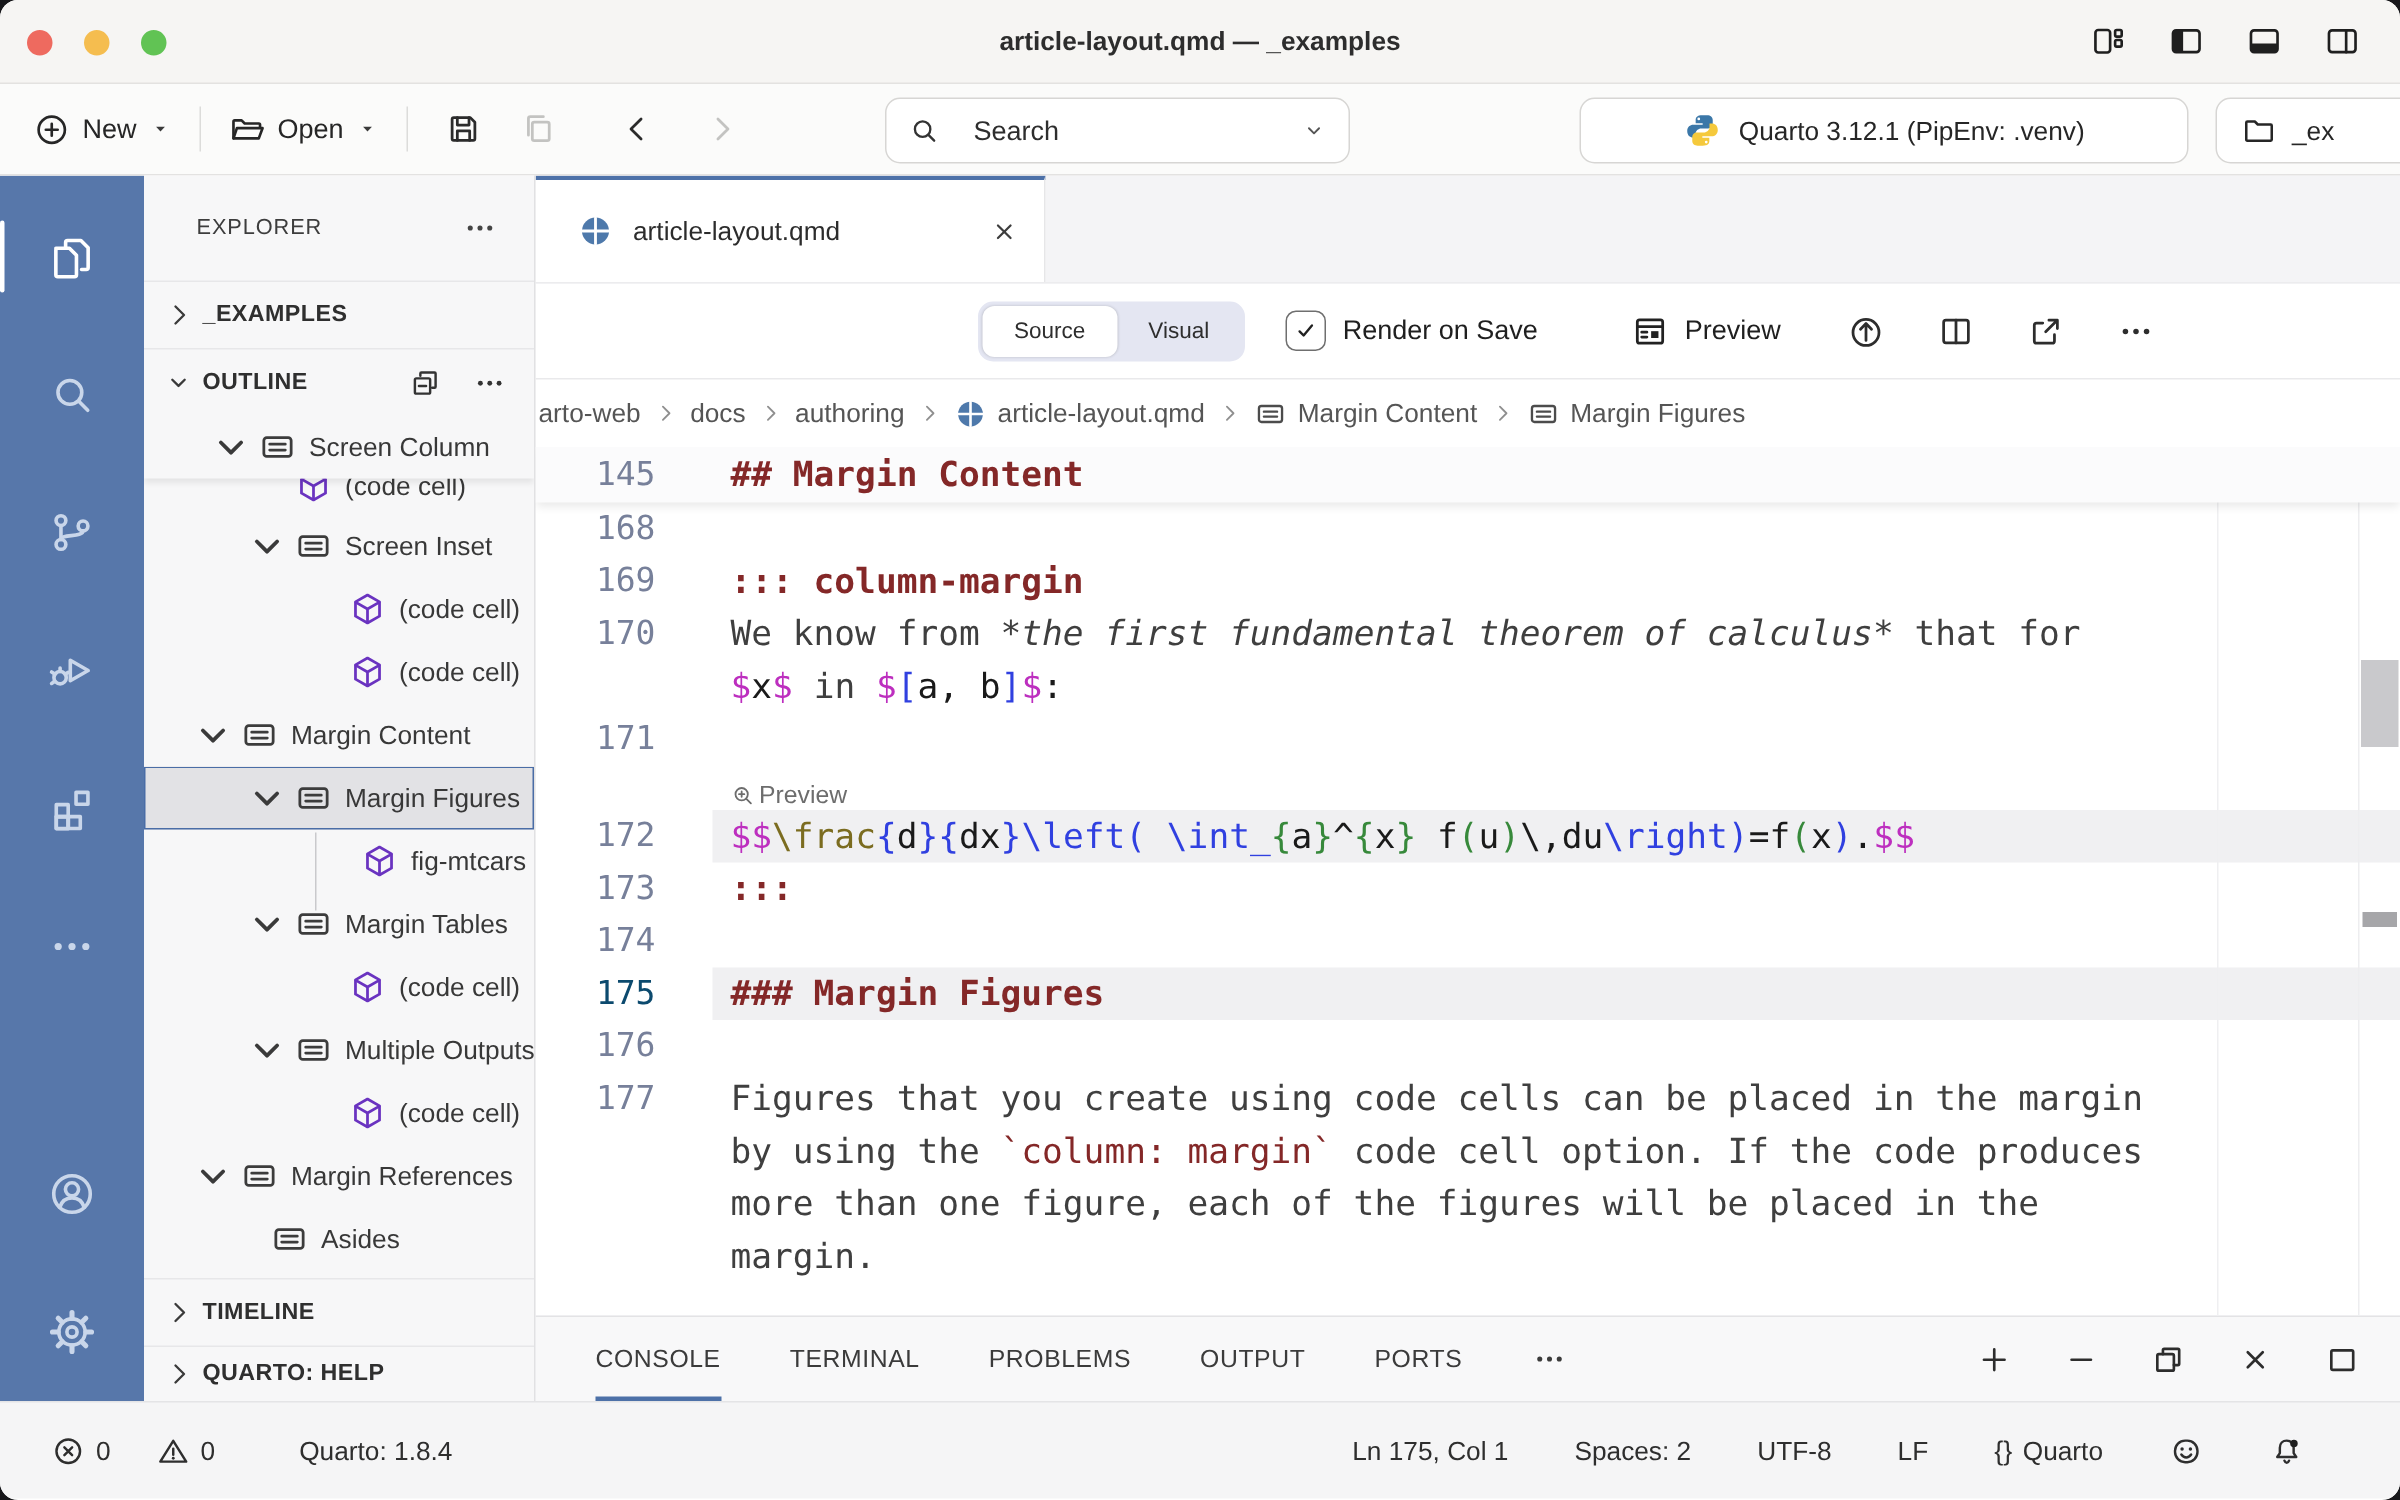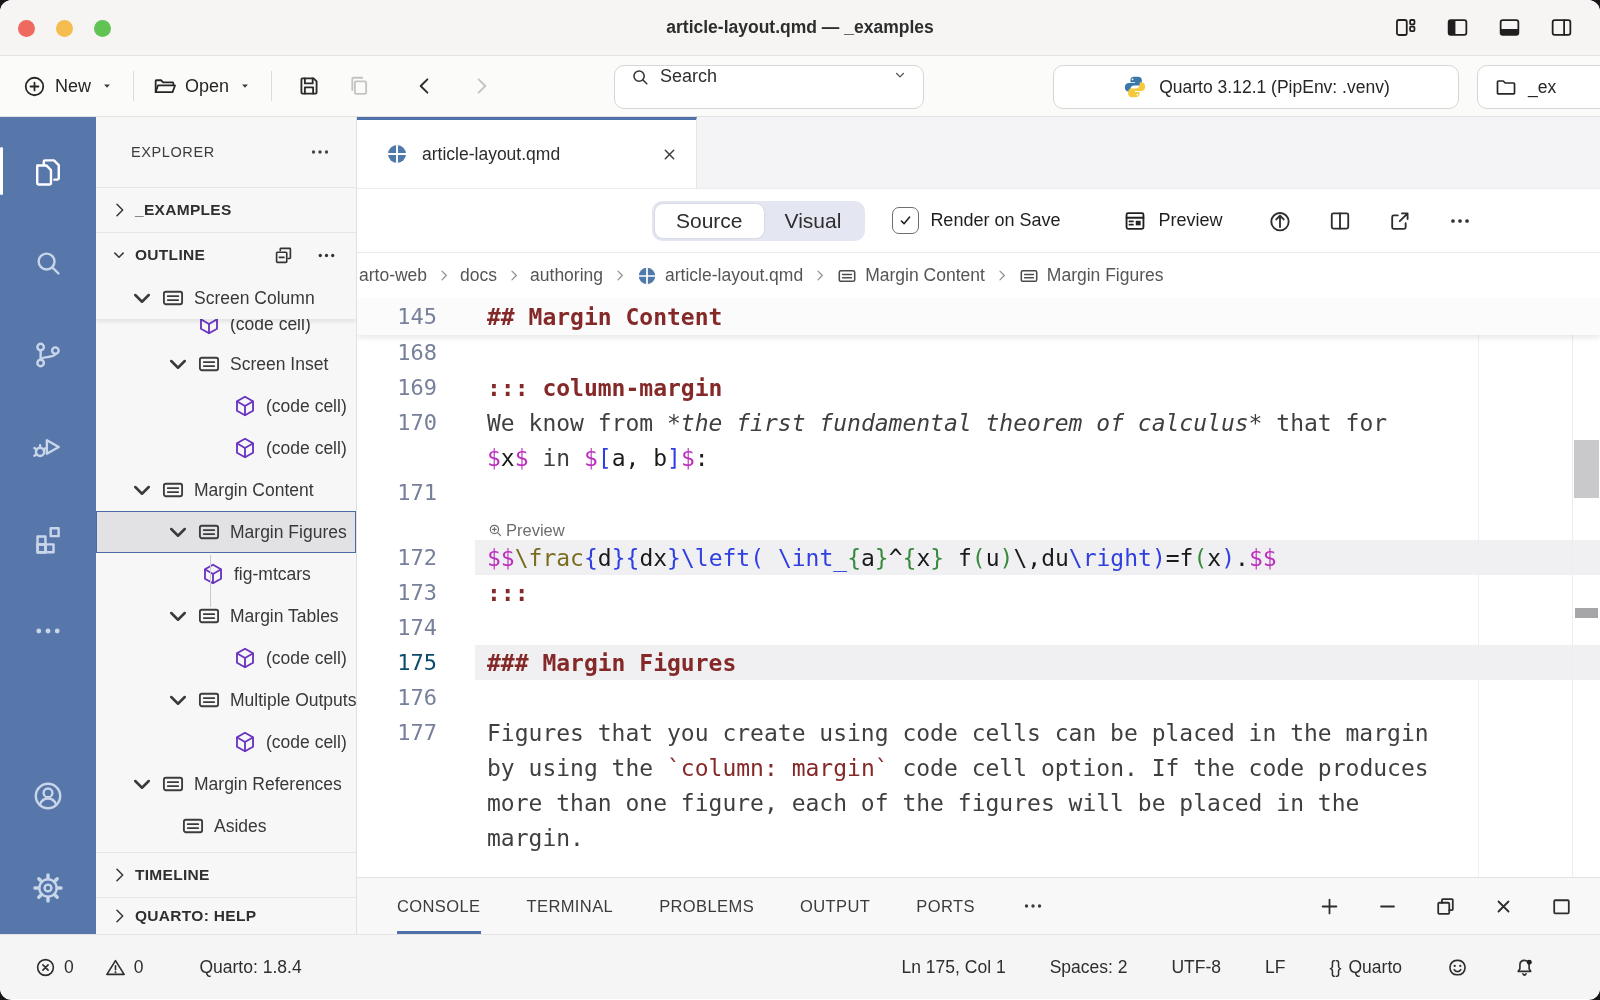--- a/index.html
+++ b/index.html
@@ -17,21 +17,21 @@
 
   
   .toolbar{height:61px;background:#fbfbfa;border-bottom:1px solid #e3e2e1;position:relative;display:flex;align-items:center;padding:0 16px;}
   .tbtn{display:flex;align-items:center;gap:8px;color:#262626;font-size:18px;background:none;border:none;padding:4px 6px;font-family:inherit;}
   .tbtn .ic{width:25px;height:25px;}
   .tbtn .caret{width:16px;height:16px;color:#3a3a3a;}
   .ibtn{background:none;border:none;padding:4px;color:#2b2b2b;display:flex;margin:0 8px;}
   .ibtn .ic{width:26px;height:26px;}
   .ibtn.disabled{color:#c3c3c1;}
   .sep{width:1px;height:30px;background:#dcdcda;margin:0 12px;}
-  .searchbox{position:absolute;left:590px;top:9px;width:310px;height:44px;border:1px solid #d7d6d4;border-radius:10px;background:#fff;display:flex;align-items:flex-start;padding:0 14px;gap:9px;color:#2e2e2e;margin-left:24px;}
+  .searchbox{position:absolute;left:590px;top:9px;width:310px;height:44px;border:1px solid #d7d6d4;border-radius:10px;background:#fff;display:flex;align-items:center;padding:0 14px;gap:22px;color:#2e2e2e;}
   .searchbox .ic{width:22px;height:22px;color:#333;}
   .searchbox .q{font-size:18px;flex:1;}
   .searchbox .dd{width:18px;height:18px;color:#555;}
   .envbtn{position:absolute;left:1053px;top:9px;width:406px;height:44px;border:1px solid #d7d6d4;border-radius:10px;background:#fff;display:flex;align-items:center;justify-content:center;gap:11px;font-size:17.5px;color:#262626;}
   .envbtn .ic{width:26px;height:26px;}
   .wsbtn{position:absolute;left:1477px;top:9px;width:220px;height:44px;border:1px solid #d7d6d4;border-radius:10px;background:#fff;display:flex;align-items:center;padding:0 16px;gap:10px;font-size:17.5px;color:#262626;overflow:hidden;}
   .wsbtn .ic{width:24px;height:24px;flex:none;}
 
   
   .main{display:flex;height:817px;}
@@ -68,21 +68,21 @@
   
   .editor-col{flex:1;display:flex;flex-direction:column;background:#fff;min-width:0;}
   .tabbar{height:72px;background:#f4f4f6;border-bottom:1px solid #ececee;display:flex;}
   .tab{width:340px;background:#fff;border-right:1px solid #e6e6e8;border-top:3px solid #4d71a8;display:flex;align-items:center;padding:0 16px 0 28px;gap:13px;}
   .tab .ic{width:24px;height:24px;flex:none;}
   .tab .tname{font-size:17.5px;color:#2c2c2c;white-space:nowrap;}
   .tab .close{margin-left:auto;width:21px;height:21px;color:#3d3d3d;}
 
   .edtoolbar{height:64px;border-bottom:1px solid #e9e9eb;display:flex;align-items:center;flex:none;}
   .seg{margin-left:295px;display:flex;background:#e4e6f2;border-radius:10px;padding:3px;}
-  .seg-opt{padding:0 21px;height:34px;line-height:34px;border-radius:8px;font-size:21px;color:#2e2e2e;}
+  .seg-opt{padding:0 21px;height:34px;line-height:34px;border-radius:8px;font-size:15px;color:#2e2e2e;}
   .seg-opt.active{background:#fff;box-shadow:0 0 2px rgba(0,0,0,.18);}
   .chk{margin-left:27px;width:27px;height:27px;border:1.5px solid #6f6f6f;border-radius:7px;background:#fff;display:flex;align-items:center;justify-content:center;color:#222;flex:none;}
   .chk .ic{width:19px;height:19px;}
   .chklabel{margin-left:11px;font-size:18px;color:#1f1f1f;white-space:nowrap;}
   .previewbtn{margin-left:62px;display:flex;align-items:center;gap:10px;font-size:18px;color:#1f1f1f;}
   .previewbtn .ic{width:26px;height:26px;color:#222;}
   .ed-acts{display:flex;margin-left:44px;gap:34px;color:#2d2d2d;align-items:center;}
   .ed-acts .ic{width:26px;height:26px;}
 
   .breadcrumbs{height:45px;display:flex;align-items:center;padding-left:2px;font-size:17.5px;color:#555;flex:none;}
@@ -379,21 +379,21 @@
           <span class="ic">
               <svg viewBox="0 0 24 24" fill="none" stroke="currentColor" stroke-width="1.7" stroke-linecap="round" stroke-linejoin="round">
                 <circle cx="5.5" cy="12" r="1.7" fill="currentColor" stroke="none"></circle>
                 <circle cx="12" cy="12" r="1.7" fill="currentColor" stroke="none"></circle>
                 <circle cx="18.5" cy="12" r="1.7" fill="currentColor" stroke="none"></circle>
               </svg>
             </span>
         </span>
       </div>
       <div class="tree" id="outline-tree">
-          <div class="trow sticky" style="padding-left: 28px;">
+          <div class="trow sticky" style="padding-left: 40px;">
             <span class="chevslot">
               <svg viewBox="0 0 24 24" fill="none" stroke="currentColor" stroke-width="1.7" stroke-linecap="round" stroke-linejoin="round">
                 <path d="M7.5 10l4.5 4.5L16.5 10"></path>
               </svg>
             </span>
             <span class="ticon section">
               <svg viewBox="0 0 24 24" fill="none" stroke="currentColor" stroke-width="1.7" stroke-linecap="round" stroke-linejoin="round">
                 <rect x="3.6" y="6.2" width="16.8" height="11.6" rx="1.8"></rect>
                 <path d="M7.2 10.3h9.6M7.2 13.9h9.6"></path>
               </svg>
@@ -467,21 +467,21 @@
               </svg>
             </span>
             <span class="ticon section">
               <svg viewBox="0 0 24 24" fill="none" stroke="currentColor" stroke-width="1.7" stroke-linecap="round" stroke-linejoin="round">
                 <rect x="3.6" y="6.2" width="16.8" height="11.6" rx="1.8"></rect>
                 <path d="M7.2 10.3h9.6M7.2 13.9h9.6"></path>
               </svg>
             </span>
             <span class="tlabel">Margin Figures</span>
           </div>
-          <div class="trow" style="padding-left: 68px;">
+          <div class="trow" style="padding-left: 108px;">
             <span class="chevslot"></span>
             <span class="ticon cube">
               <svg viewBox="0 0 24 24" fill="none" stroke="currentColor" stroke-width="1.7" stroke-linecap="round" stroke-linejoin="round">
                 <path d="M12 3.4l7.4 4.2v8.8L12 20.6l-7.4-4.2V7.6z"></path>
                 <path d="M4.9 7.9L12 12l7.1-4.1M12 12v8.3"></path>
               </svg>
             </span>
             <span class="tlabel">fig-mtcars</span>
           </div>
           <div class="trow" style="padding-left: 64px;">

